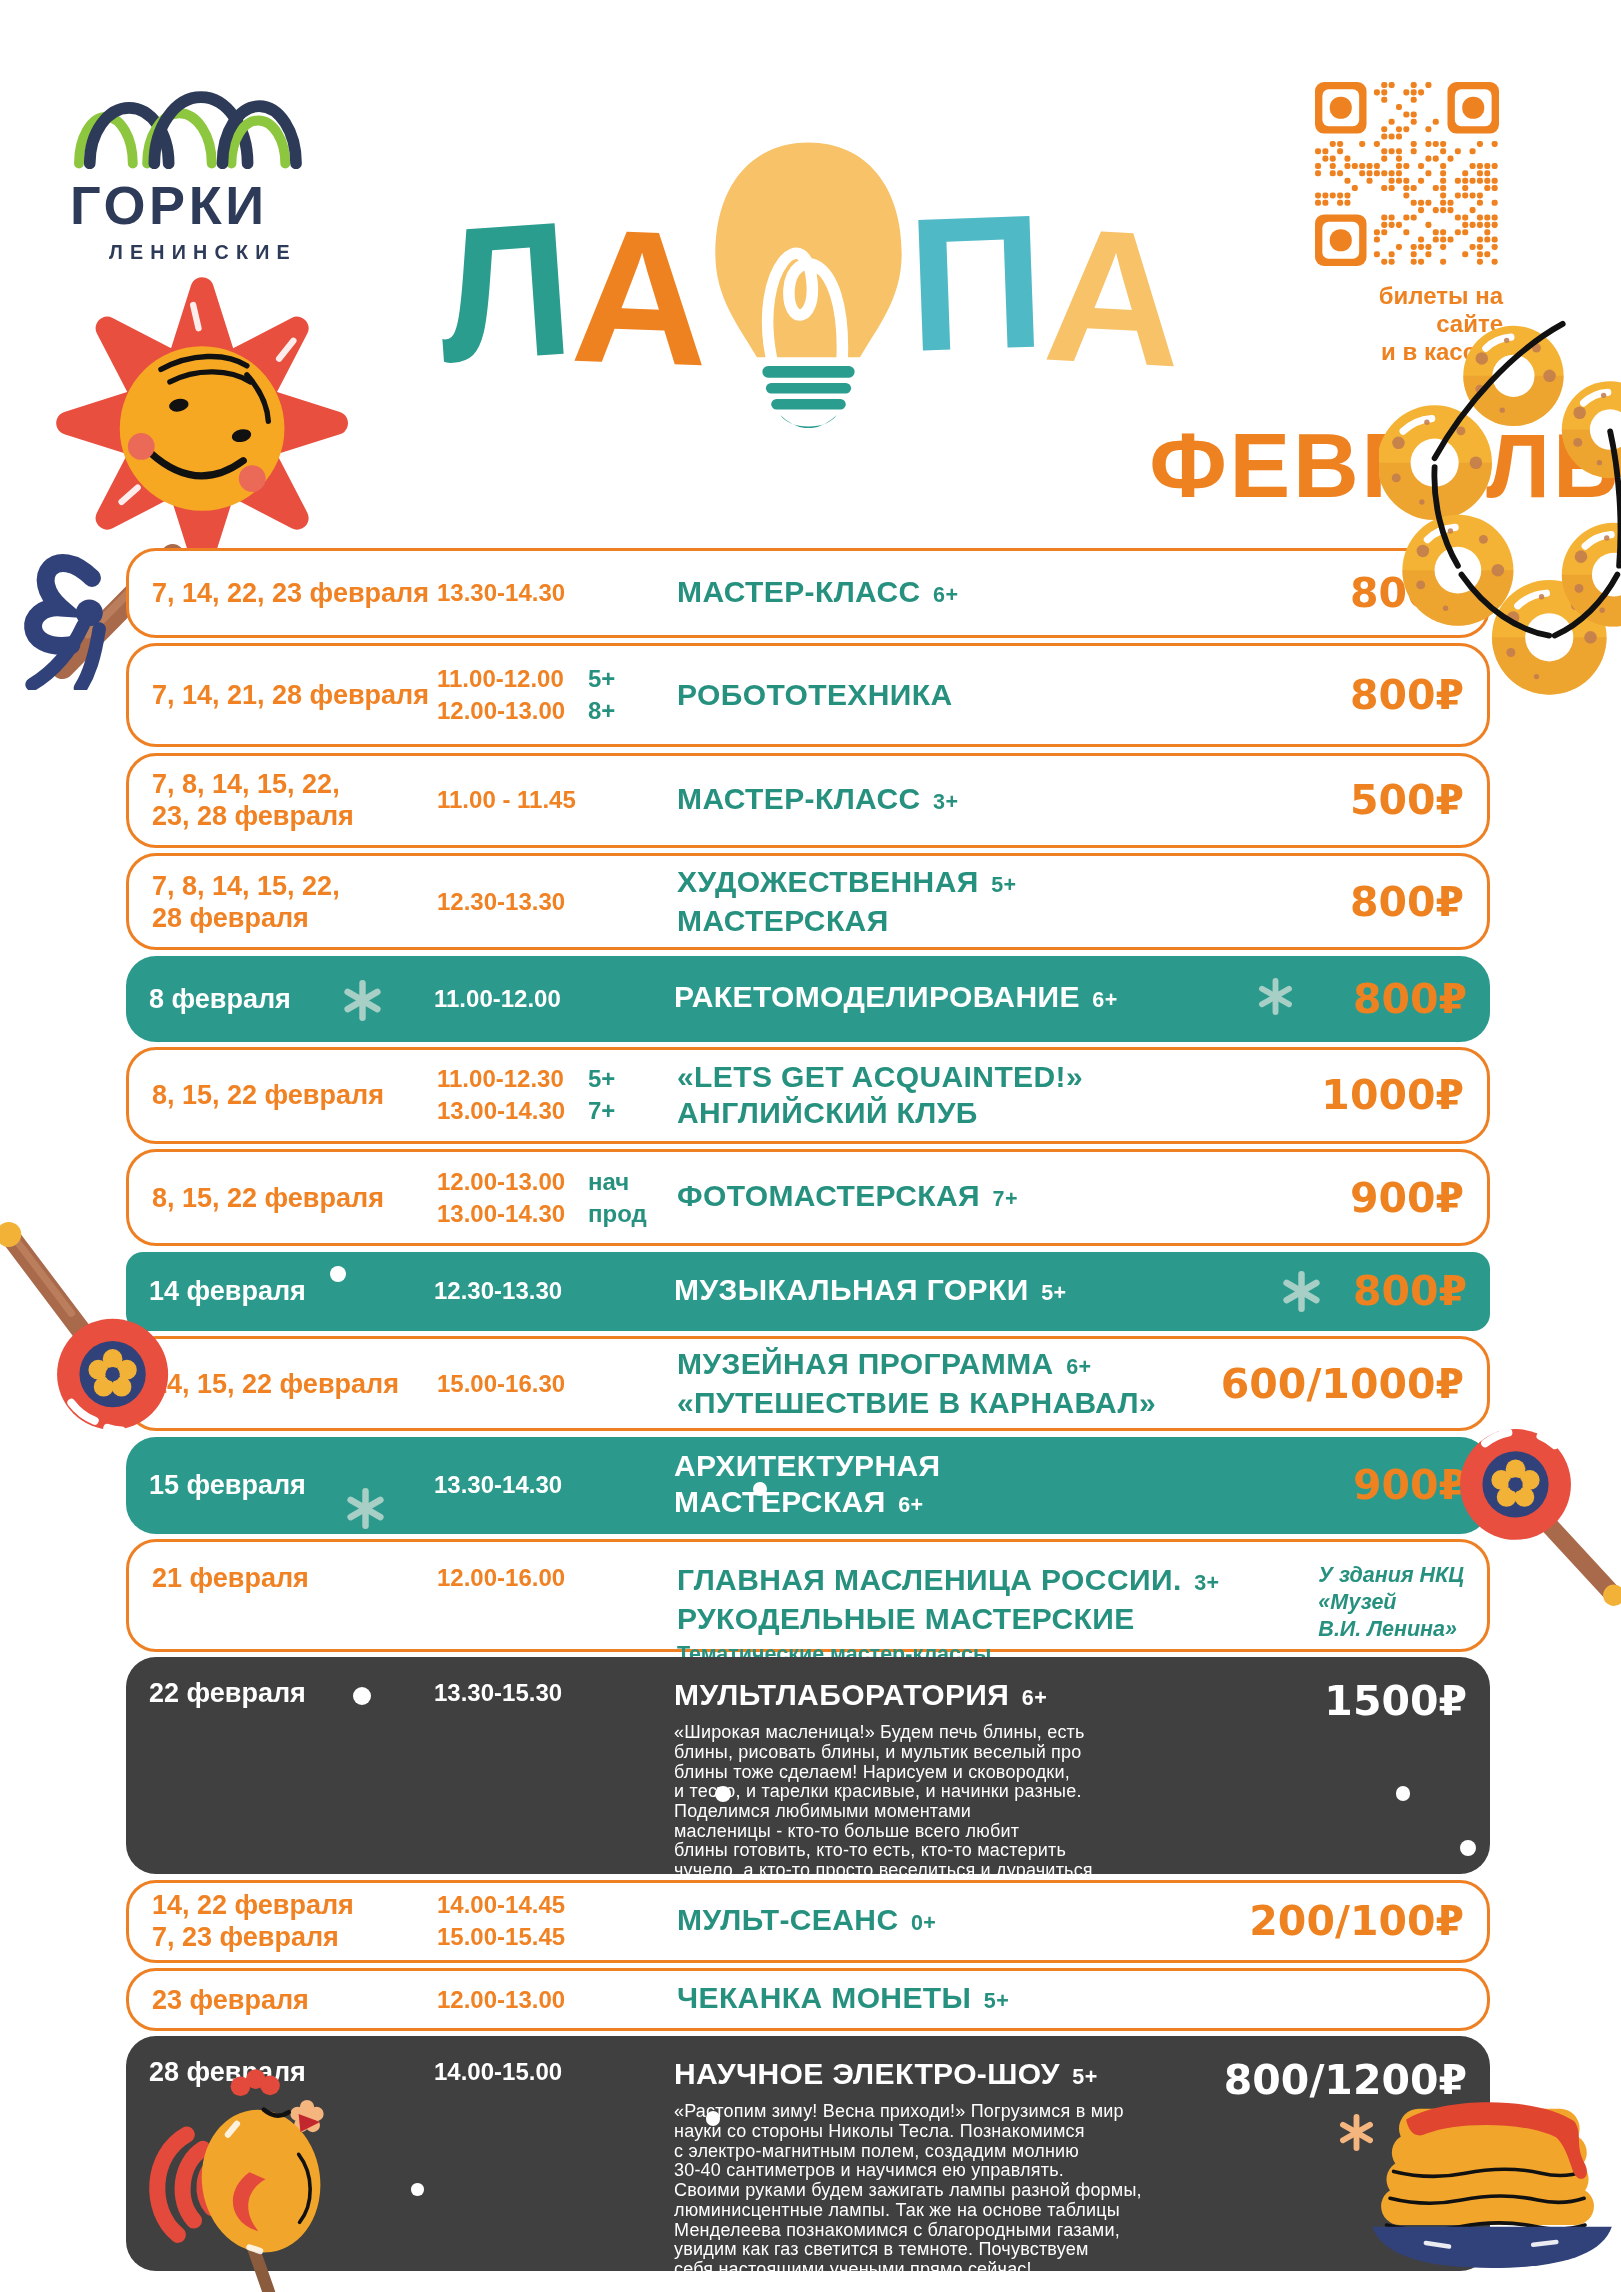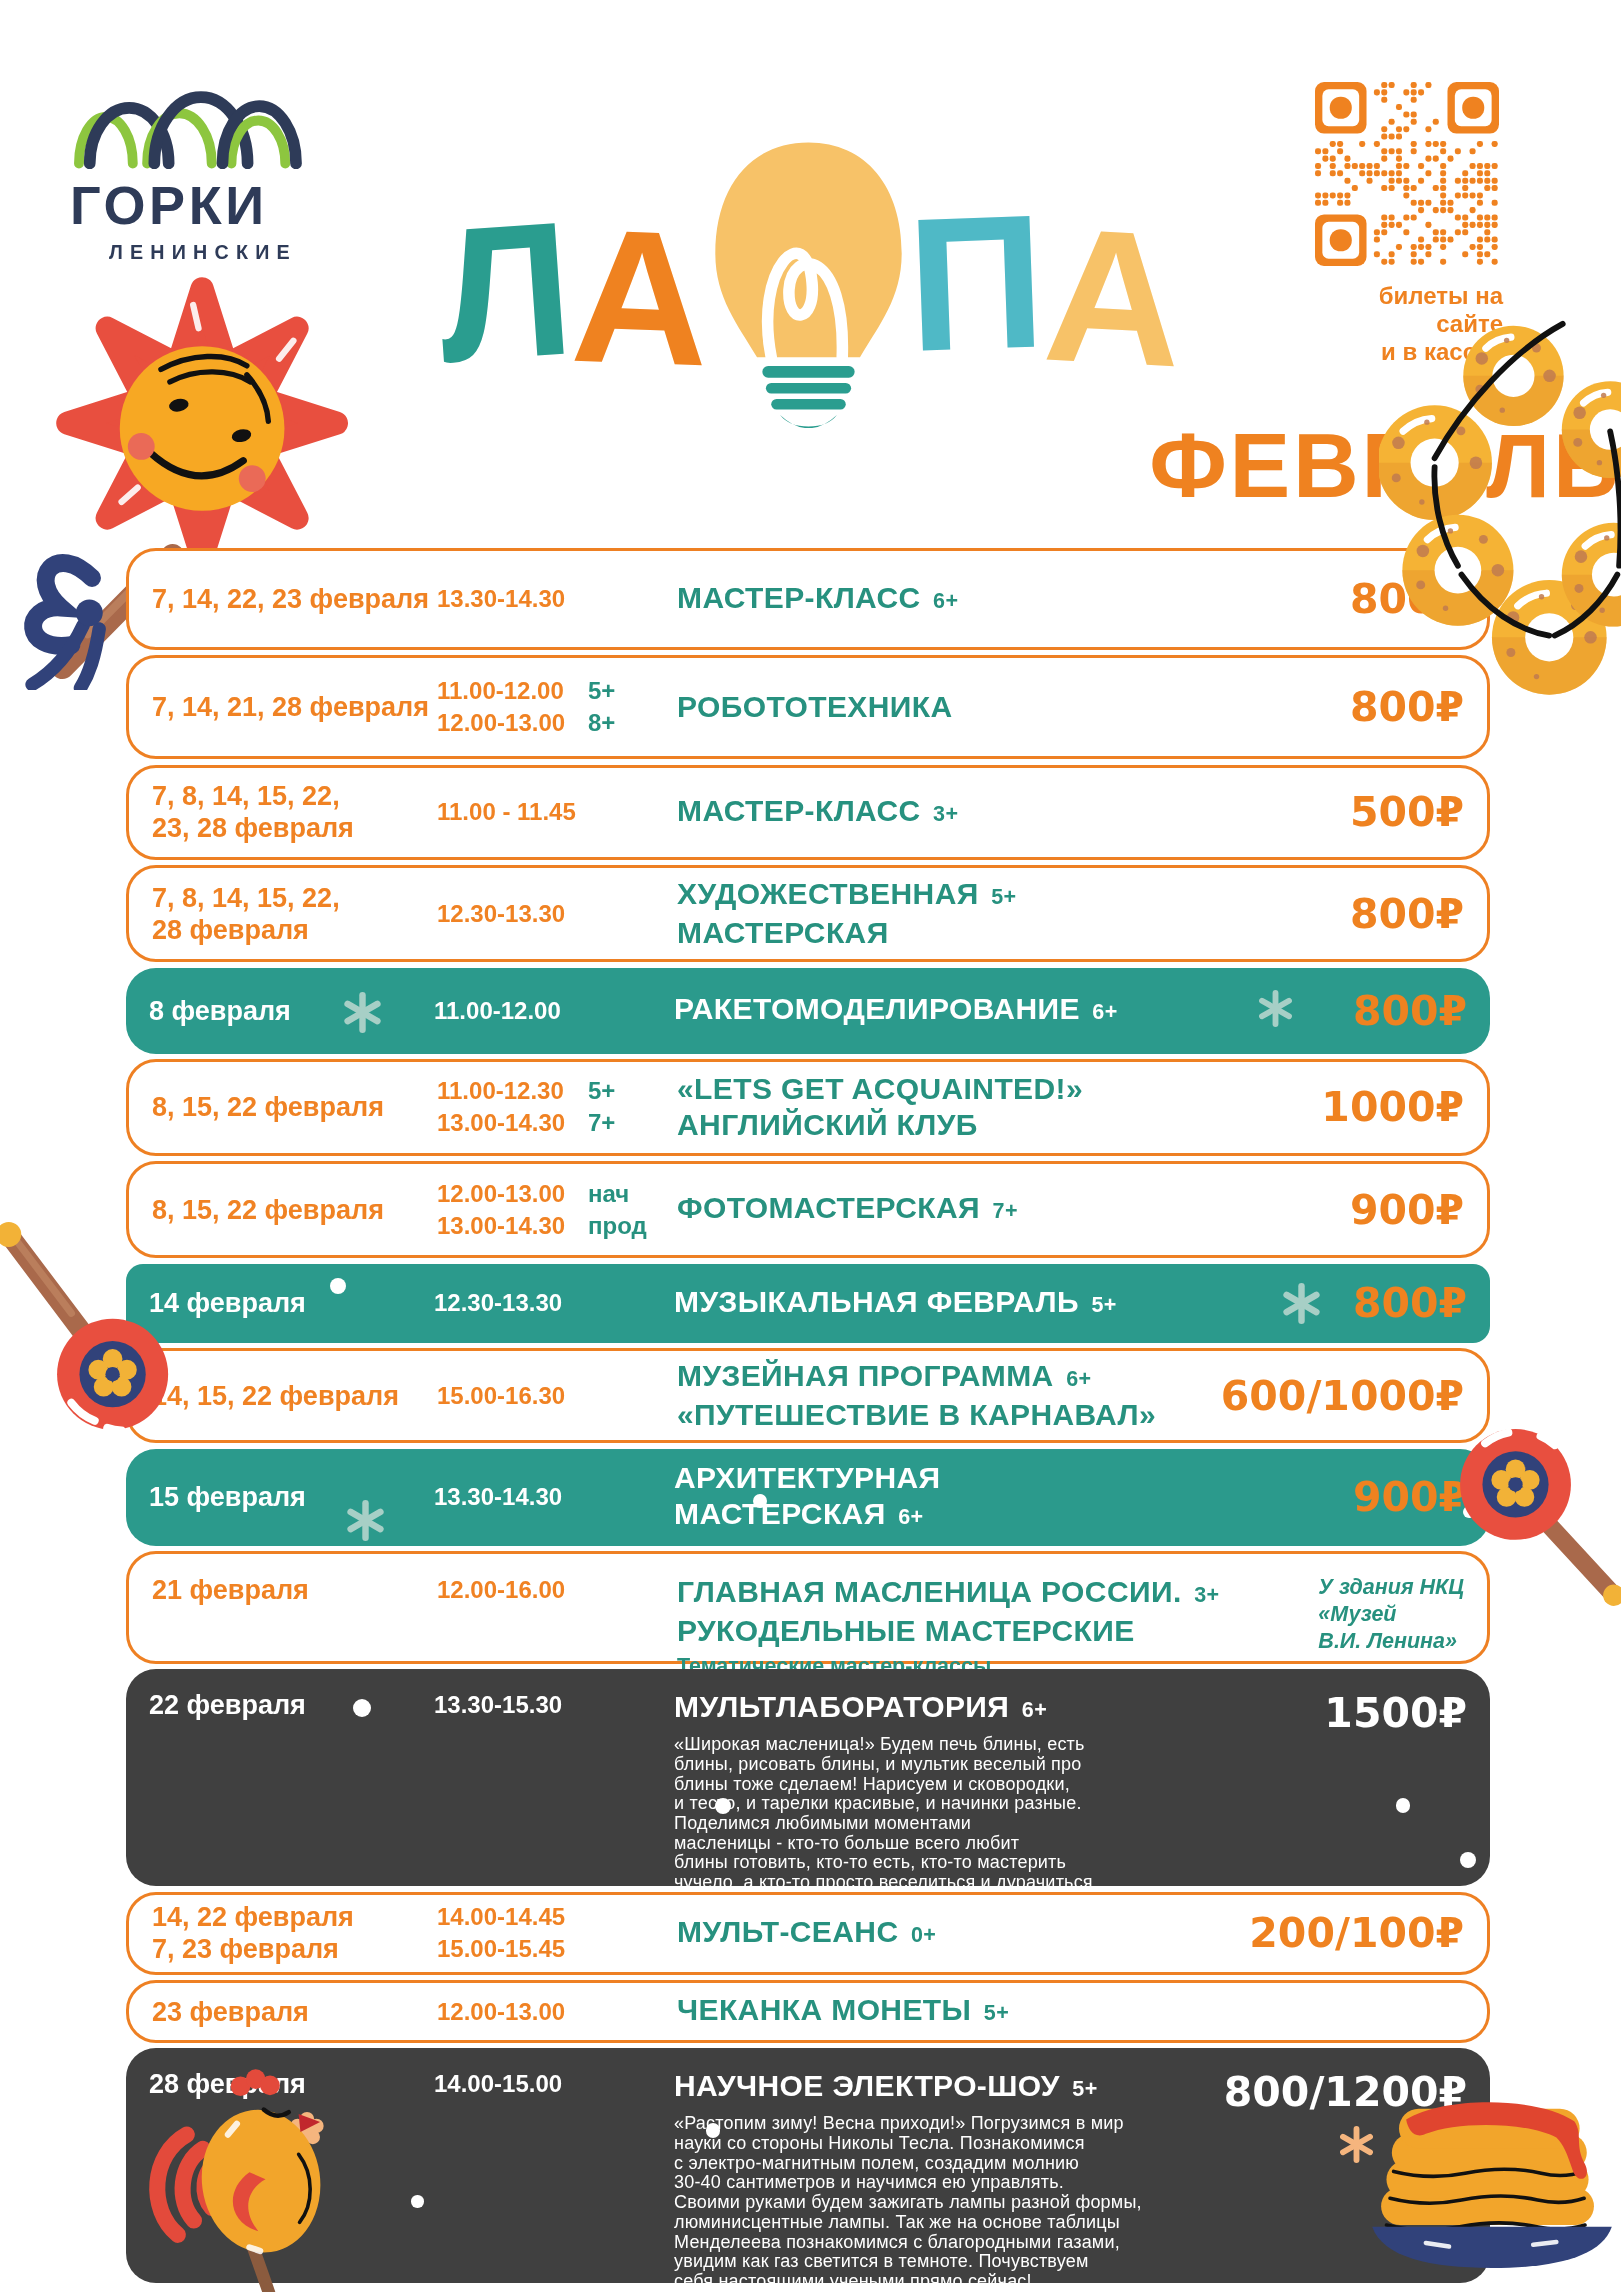--- a/index.html
+++ b/index.html
@@ -300,21 +300,21 @@
           <rect x="8.2" y="155.79999999999998" width="41" height="41" rx="7" fill="#ffffff"></rect>
           <rect x="16.4" y="164" width="24.599999999999998" height="24.599999999999998" rx="12" fill="#EF8220"></rect>
         </svg></div>
     <div class="qr-caption">
       <div>билеты на сайте</div>
       <div>и в кассах</div>
     </div>
   </div>
 
   <div class="rows" id="rows">
-      <section class="row row--white" style="height: 102px;">
+      <section class="row row--white" style="height: 90px;">
         <div class="c-date">
           <div>7, 14, 22, 23 февраля</div>
         </div>
         <div class="c-time">
           <div class="time-line">
             <span class="t">13.30-14.30</span>
           </div>
         </div>
         <div class="c-main">
           <div class="tl"><span class="tt">МАСТЕР-КЛАСС</span><span class="age">6+</span></div>
@@ -437,21 +437,21 @@
       <section class="row row--teal" style="height: 79px; border-radius: 17px;">
         <div class="c-date">
           <div>14 февраля</div>
         </div>
         <div class="c-time">
           <div class="time-line">
             <span class="t">12.30-13.30</span>
           </div>
         </div>
         <div class="c-main">
-          <div class="tl"><span class="tt">МУЗЫКАЛЬНАЯ ФЕВРАЛЬ</span><span class="age">5+</span></div>
+          <div class="tl"><span class="tt">МУЗЫКАЛЬНАЯ ГОРКИ</span><span class="age">5+</span></div>
         </div>
         <div class="c-right"><span class="price">800₽</span></div>
         <span class="decor decor-dot" style="left: 204px; top: 14.3px; width: 16px; height: 16px;"></span>
         <span class="decor" style="left: 1154px; top: 18px; width: 43px; height: 43px;"><svg viewBox="0 0 40 40" width="100%" height="100%">
             <line x1="20" y1="4" x2="20" y2="36" transform="rotate(0 20 20)" stroke="#A7CFC6" stroke-width="6" stroke-linecap="round"></line>
             <line x1="20" y1="4" x2="20" y2="36" transform="rotate(60 20 20)" stroke="#A7CFC6" stroke-width="6" stroke-linecap="round"></line>
             <line x1="20" y1="4" x2="20" y2="36" transform="rotate(120 20 20)" stroke="#A7CFC6" stroke-width="6" stroke-linecap="round"></line>
           </svg></span>
       </section>
       <section class="row row--white" style="height: 95px;">

